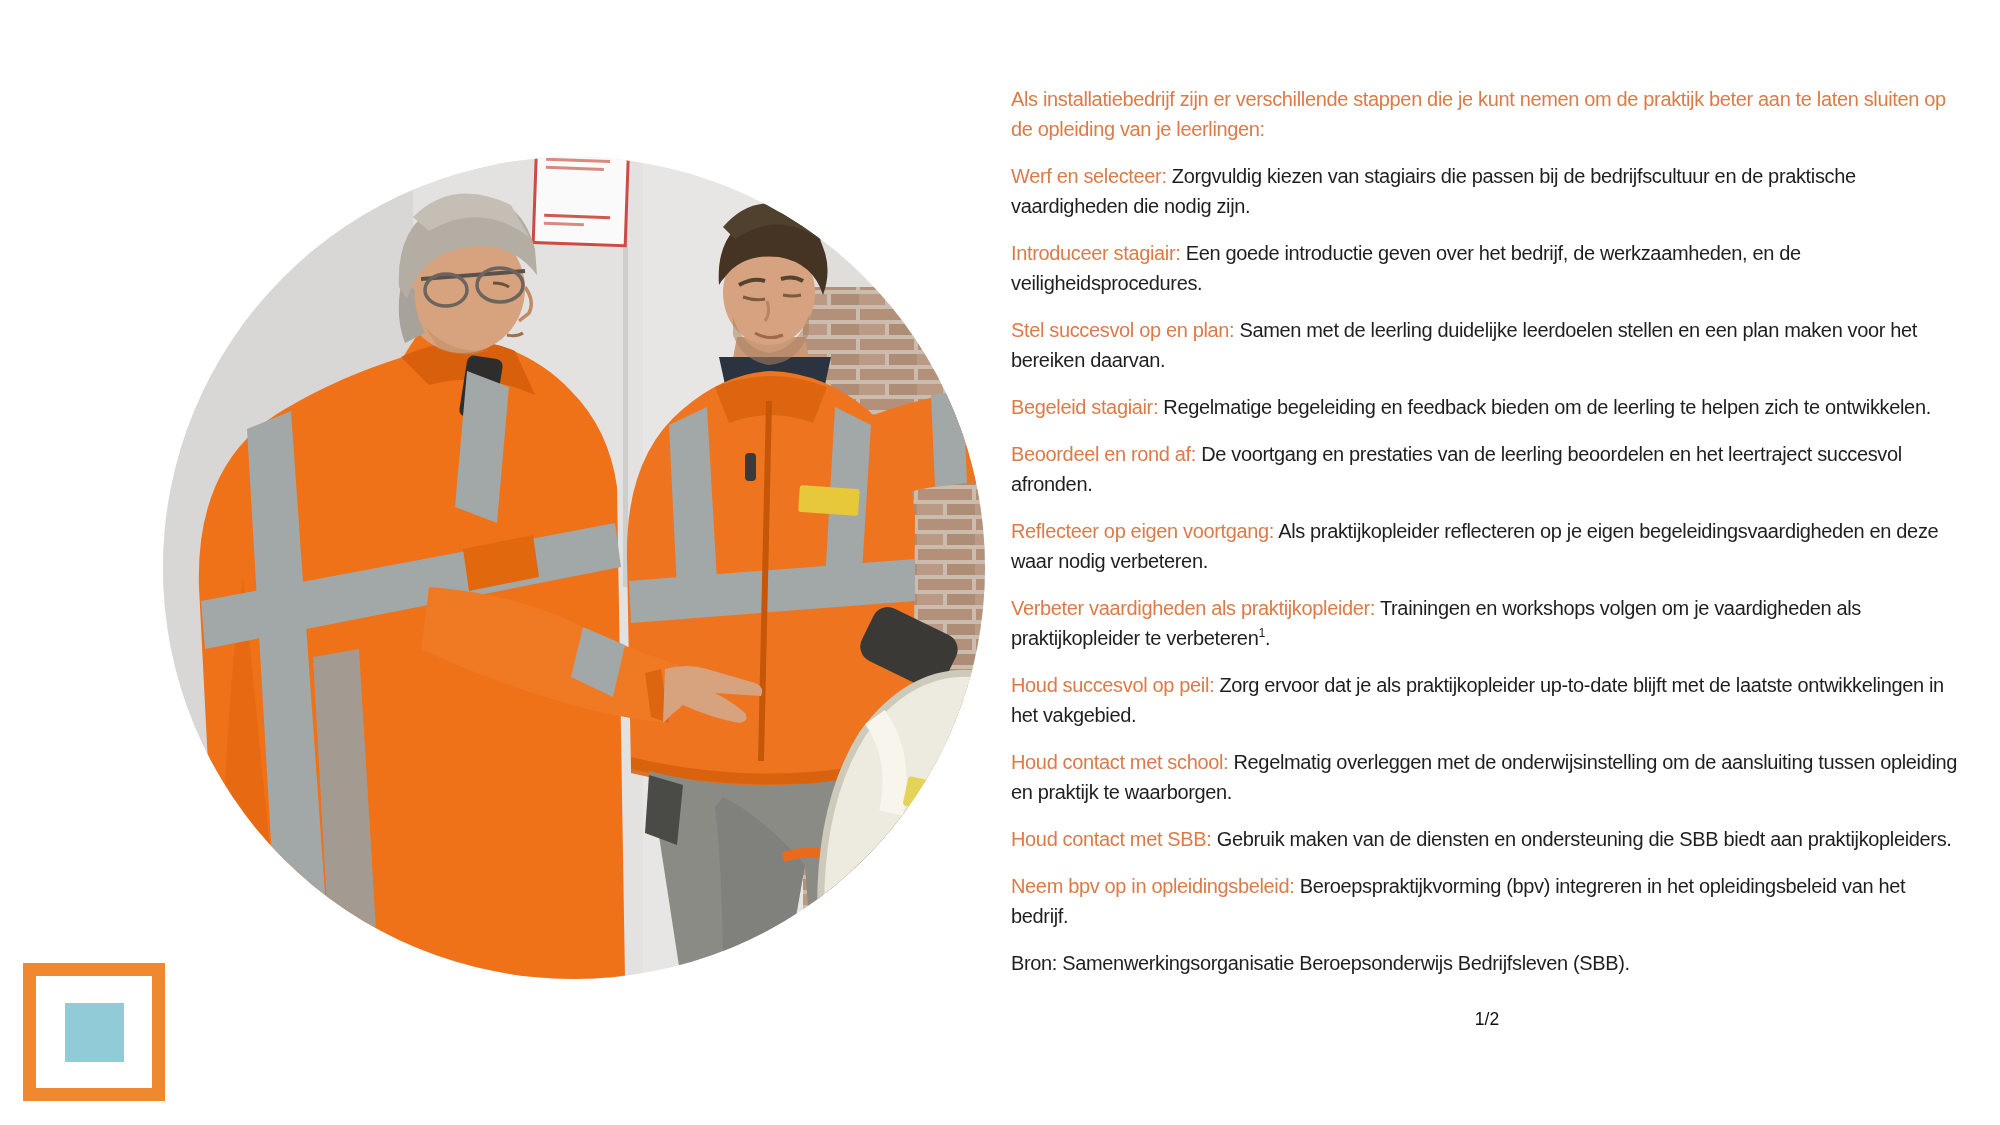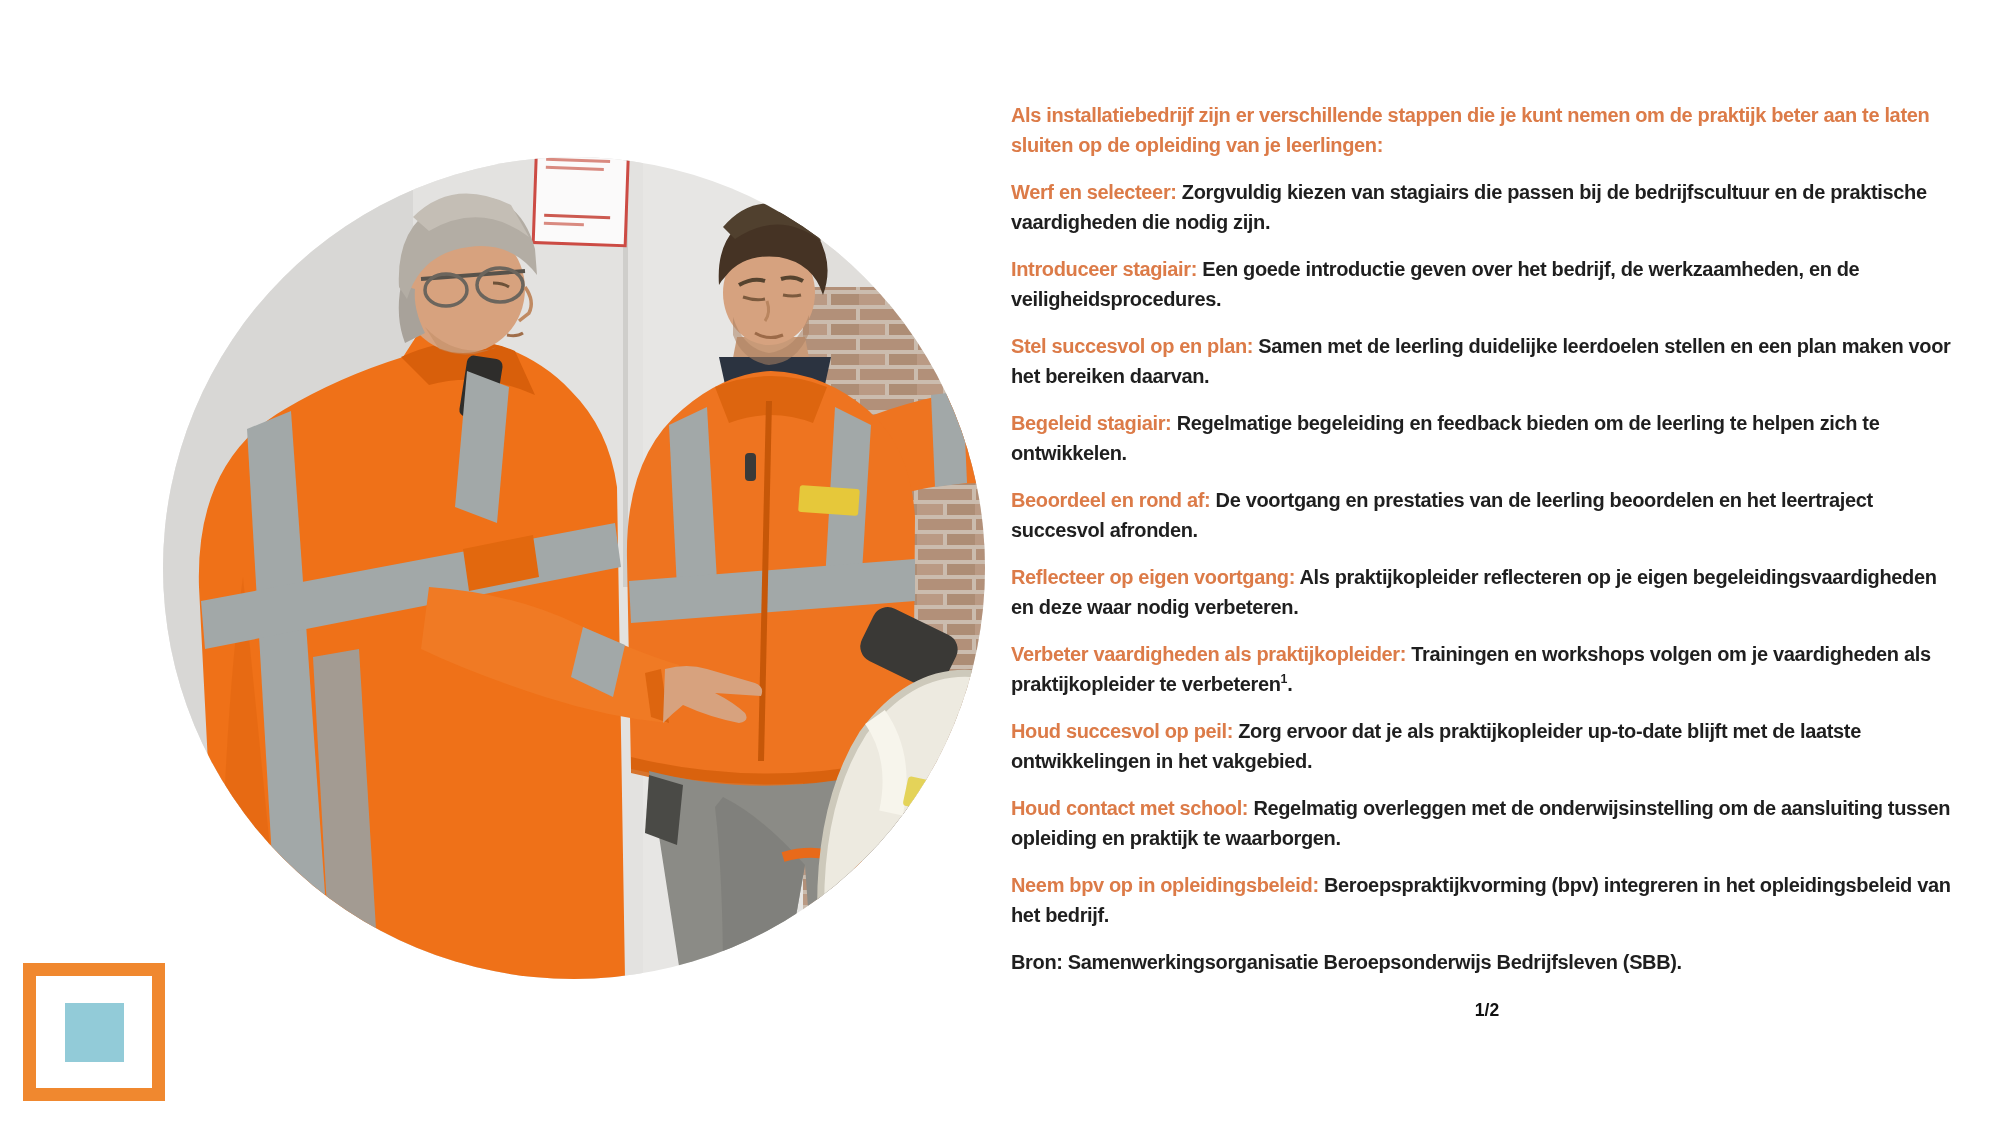--- a/index.html
+++ b/index.html
@@ -25,33 +25,32 @@
     border:13px solid var(--logo-orange,#F0882F);
     background:#ffffff;
     display:grid;place-items:center;
   }
   .logo-inner{
     width:59px;height:59px;
     background:var(--logo-blue,#92CBD8);
   }
   
   .content{
-    position:absolute;left:1011px;top:100px;width:952px;
+    position:absolute;left:1011px;top:84px;width:952px;
     font-size:20px;line-height:30px;letter-spacing:-0.35px;
     color:var(--body-text,#1F1F1F);
-    font-weight:bold;
   }
   .content p{margin:0 0 17px 0;}
   .intro{color:var(--accent,#DC7B48);}
   .step-label{color:var(--accent,#DC7B48);}
   .step sup{font-size:0.62em;line-height:0;}
   .source{color:var(--body-text,#1F1F1F);margin-bottom:0;}
   .page-indicator{
     text-align:center;font-size:17.5px;line-height:22px;
-    margin-top:22px;color:#111111;letter-spacing:0;
+    margin-top:30px;color:#111111;letter-spacing:0;
   }
 </style>
 </head>
 <body>
 
 <div class="page">
 
   <div class="photo-wrap">
     <svg viewBox="0 0 822 822" width="822" height="822" aria-hidden="true">
       <defs>
@@ -156,19 +155,20 @@
     <div id="steps">
         <p class="step"><span class="step-label">Werf en selecteer:</span> <span class="step-body">Zorgvuldig kiezen van stagiairs die passen bij de bedrijfscultuur en de praktische vaardigheden die nodig zijn.</span></p>
         <p class="step"><span class="step-label">Introduceer stagiair:</span> <span class="step-body">Een goede introductie geven over het bedrijf, de werkzaamheden, en de veiligheidsprocedures.</span></p>
         <p class="step"><span class="step-label">Stel succesvol op en plan:</span> <span class="step-body">Samen met de leerling duidelijke leerdoelen stellen en een plan maken voor het bereiken daarvan.</span></p>
         <p class="step"><span class="step-label">Begeleid stagiair:</span> <span class="step-body">Regelmatige begeleiding en feedback bieden om de leerling te helpen zich te ontwikkelen.</span></p>
         <p class="step"><span class="step-label">Beoordeel en rond af:</span> <span class="step-body">De voortgang en prestaties van de leerling beoordelen en het leertraject succesvol afronden.</span></p>
         <p class="step"><span class="step-label">Reflecteer op eigen voortgang:</span> <span class="step-body">Als praktijkopleider reflecteren op je eigen begeleidingsvaardigheden en deze waar nodig verbeteren.</span></p>
         <p class="step"><span class="step-label">Verbeter vaardigheden als praktijkopleider:</span> <span class="step-body">Trainingen en workshops volgen om je vaardigheden als praktijkopleider te verbeteren</span><sup>1</sup>.</p>
         <p class="step"><span class="step-label">Houd succesvol op peil:</span> <span class="step-body">Zorg ervoor dat je als praktijkopleider up-to-date blijft met de laatste ontwikkelingen in het vakgebied.</span></p>
         <p class="step"><span class="step-label">Houd contact met school:</span> <span class="step-body">Regelmatig overleggen met de onderwijsinstelling om de aansluiting tussen opleiding en praktijk te waarborgen.</span></p>
+        <p class="step"><span class="step-label">Houd contact met SBB:</span> <span class="step-body">Gebruik maken van de diensten en ondersteuning die SBB biedt aan praktijkopleiders.</span></p>
         <p class="step"><span class="step-label">Neem bpv op in opleidingsbeleid:</span> <span class="step-body">Beroepspraktijkvorming (bpv) integreren in het opleidingsbeleid van het bedrijf.</span></p>
       </div>
     <p class="source">Bron: Samenwerkingsorganisatie Beroepsonderwijs Bedrijfsleven (SBB).</p>
     <div class="page-indicator">1/2</div>
   </main>
 
 </div>
 
 </body></html>

